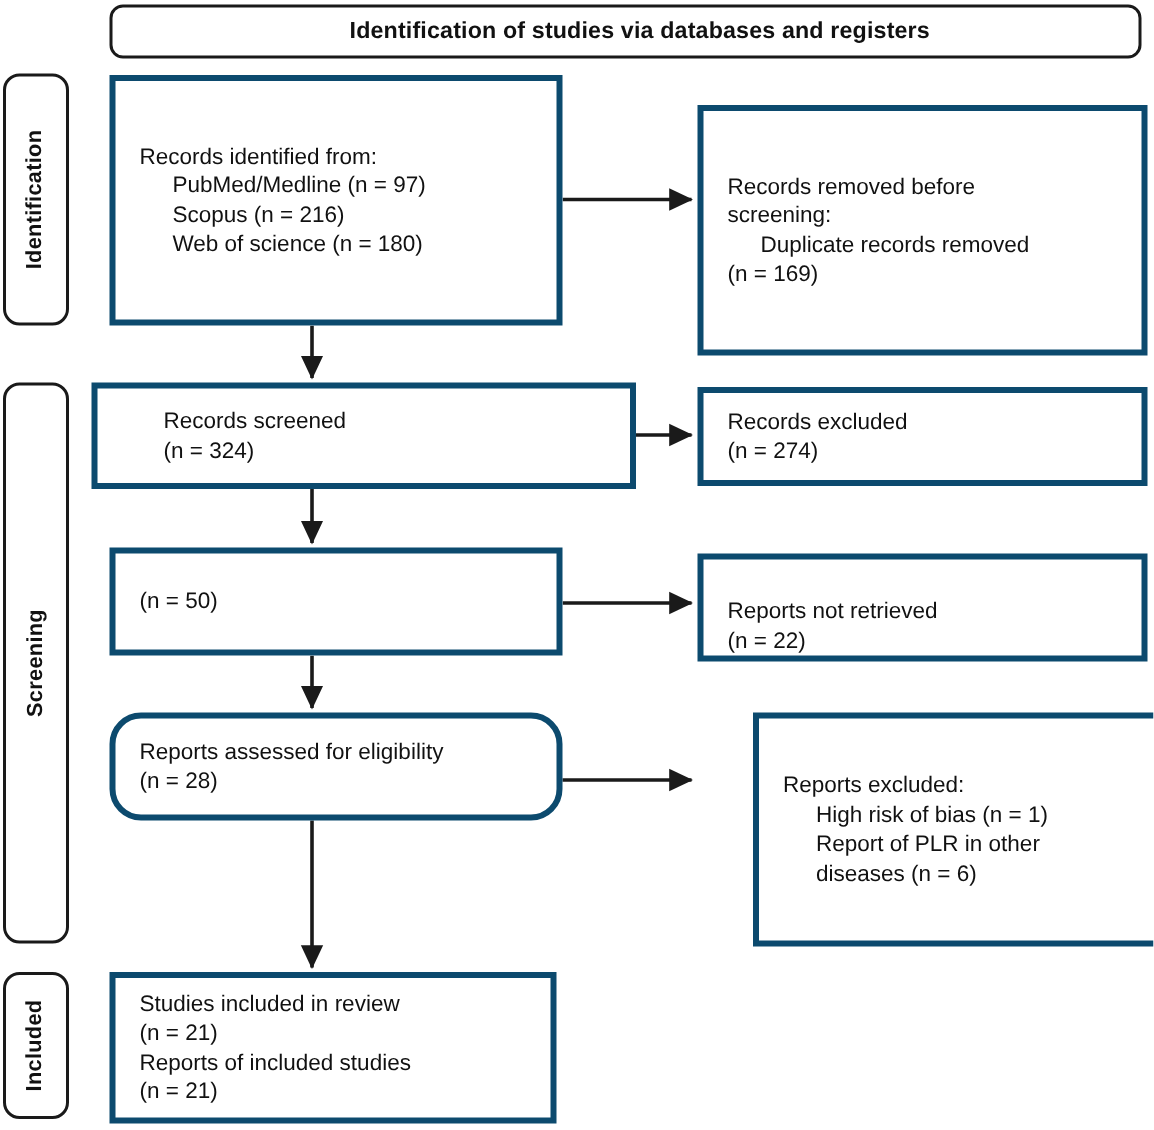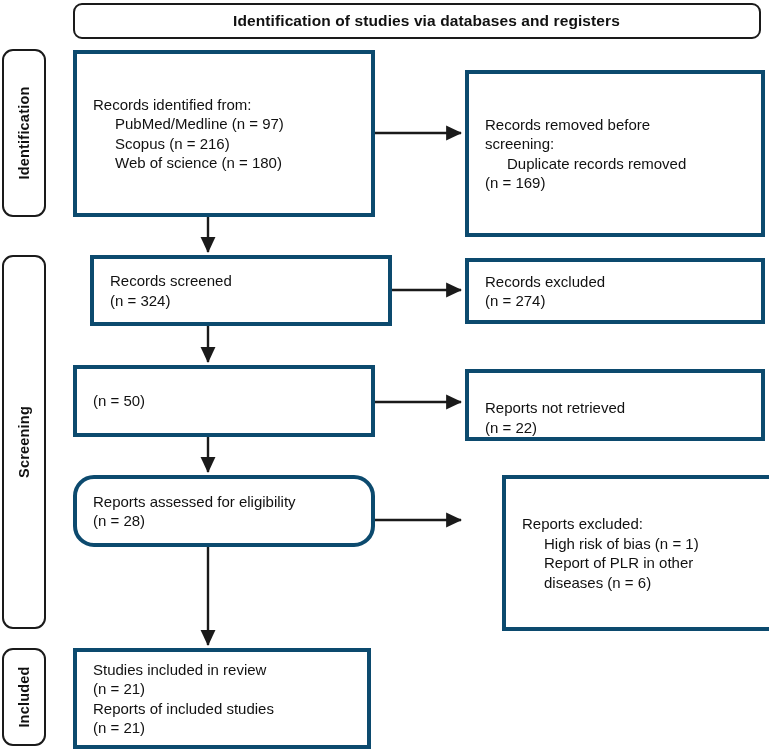--- a/index.html
+++ b/index.html
@@ -133,21 +133,21 @@
   </div>
 
   <div class="node" style="left:73px; top:50px; width:302px; height:167px;">
     <div class="node-text"><span class="line">Records identified from:</span><span class="indent">PubMed/Medline (n = 97)</span><span class="indent">Scopus (n = 216)</span><span class="indent">Web of science (n = 180)</span></div>
   </div>
 
   <div class="node" style="left:465px; top:50px; width:300px; height:167px;margin-top:20px;">
     <div class="node-text"><span class="line">Records removed before</span><span class="line">screening:</span><span class="indent">Duplicate records removed</span><span class="line">(n = 169)</span></div>
   </div>
 
-  <div class="node" style="left:90px; top:255px; width:302px; height:71px;">
+  <div class="node" style="left:61px; top:255px; width:363px; height:71px;padding-left:28px;">
     <div class="node-text"><span class="line">Records screened</span><span class="line">(n = 324)</span></div>
   </div>
 
   <div class="node" style="left:465px; top:258px; width:300px; height:66px;">
     <div class="node-text"><span class="line">Records excluded</span><span class="line">(n = 274)</span></div>
   </div>
 
   <div class="node" style="left:73px; top:365px; width:302px; height:72px;">
     <div class="node-text"><span class="line">(n = 50)</span></div>
   </div>

